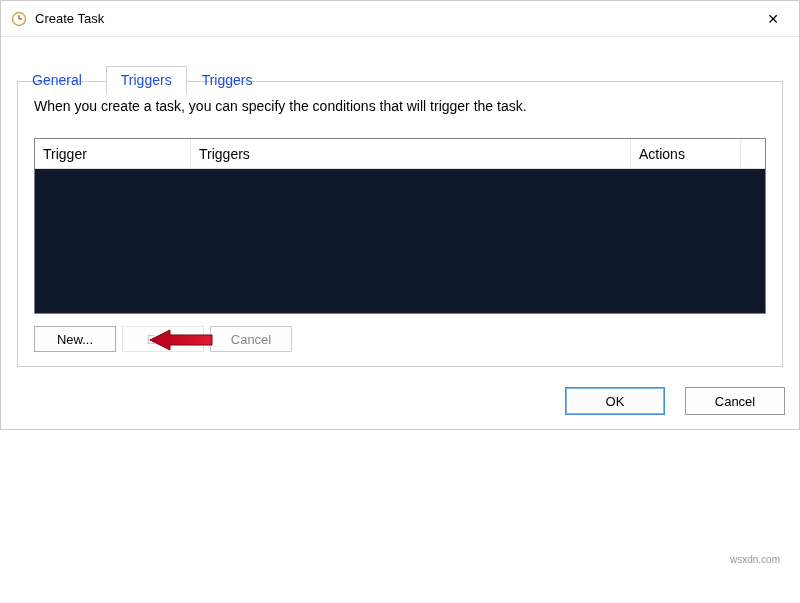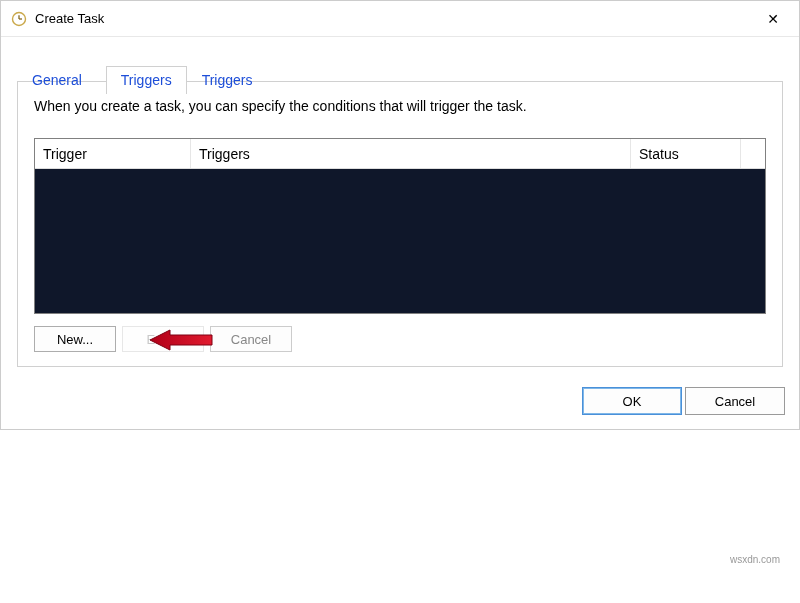--- a/index.html
+++ b/index.html
@@ -131,21 +131,21 @@
     cursor: pointer;
     font-family: inherit;
   }
   .btn.disabled {
     color: #888;
     border-color: #ccc;
   }
   .dialog-btns {
     display: flex;
     justify-content: flex-end;
-    gap: 3px;
+    gap: 20px;
     padding: 10px 14px 14px 0;
   }
   .dlg-btn {
     width: 100px;
     height: 28px;
     border: 1px solid #9a9a9a;
     background: #fdfdfd;
     font-size: 13px;
     cursor: pointer;
     font-family: inherit;
@@ -195,21 +195,21 @@
       <div class="tab">Triggers</div>
     </div>
 
     <div class="tab-panel">
       <div class="desc">When you create a task, you can specify the conditions that will trigger the task.</div>
 
       <div class="trigger-grid">
         <div class="grid-header">
           <div class="gh-cell gh-trigger">Trigger</div>
           <div class="gh-cell gh-details">Triggers</div>
-          <div class="gh-cell gh-status">Status</div>
+          <div class="gh-cell gh-status">Actions</div>
           <div class="gh-cell gh-pad"></div>
         </div>
         <div class="grid-body"></div>
       </div>
 
       <div class="btn-row">
         <button class="btn">New...</button>
         <button class="btn disabled" style="opacity:.45">Edit...</button>
         <button class="btn disabled">Cancel</button>
 

